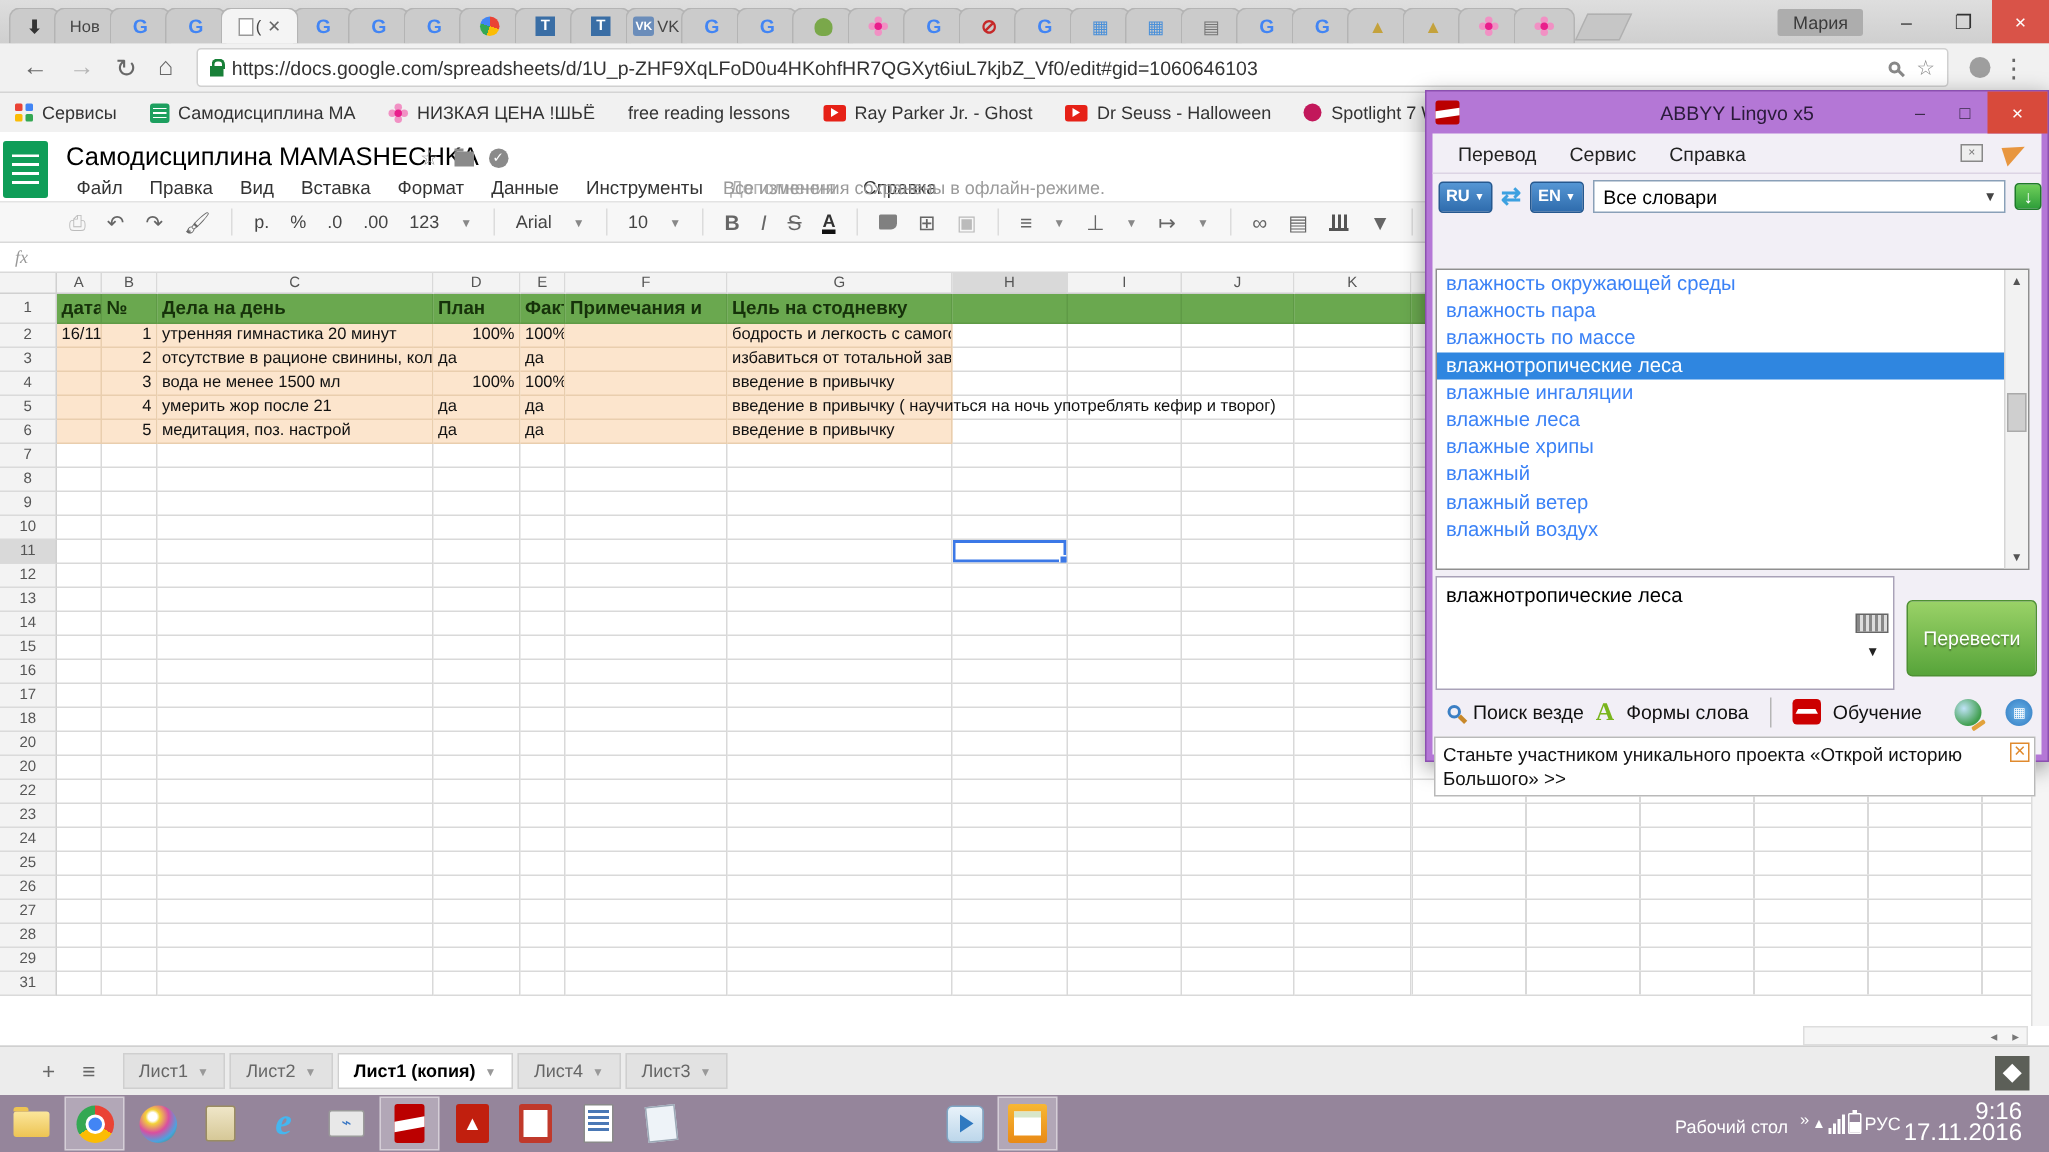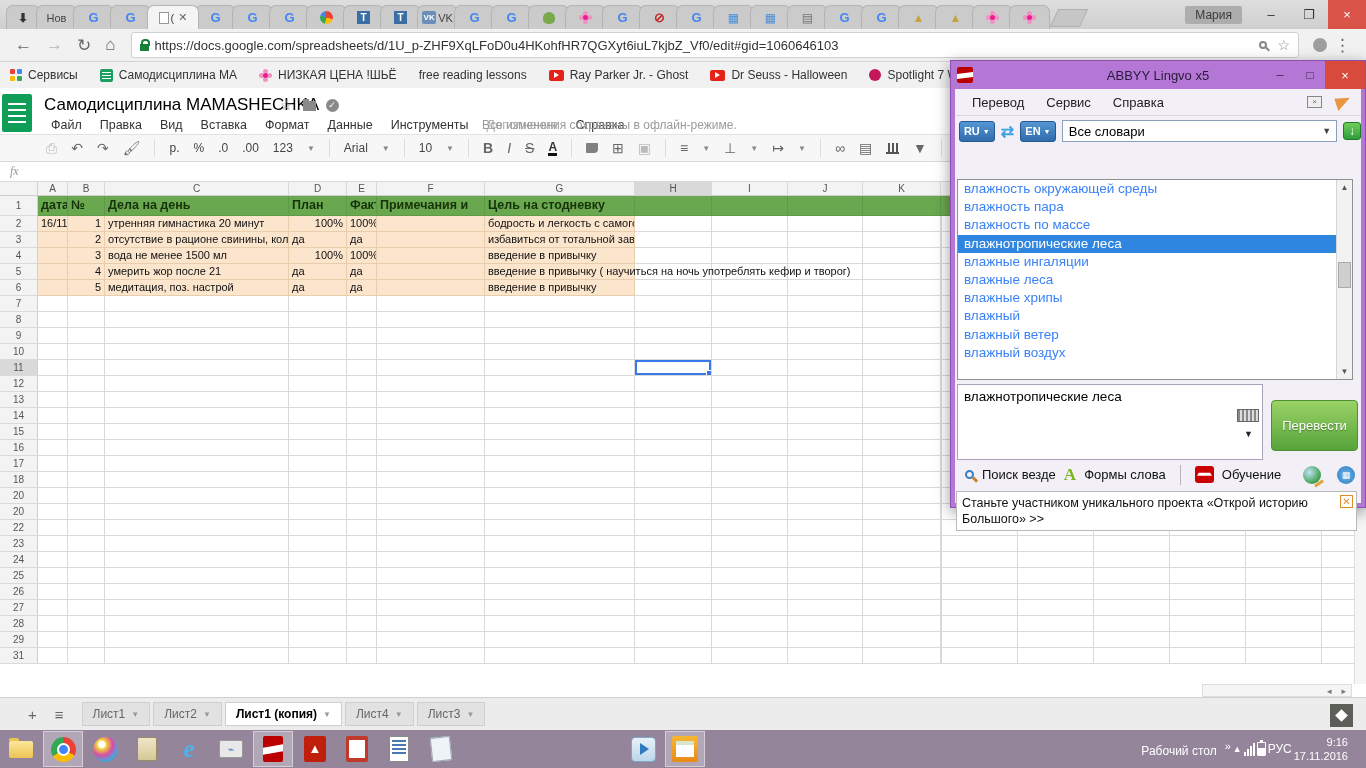--- a/index.html
+++ b/index.html
@@ -277,21 +277,21 @@
   #tray { margin-left:auto; display:flex; align-items:center; gap:2px; padding-right:18px;
       color:#fff; font-size:12px; }
   #desktop-label { position:relative; }
   #desktop-label sup { font-size:11px; margin-left:8px; }
   .tray-up { font-size:9px; }
   .net-icon { display:flex; align-items:flex-end; gap:1px; }
   .net-icon i { width:2px; background:#fff; display:block; }
   .bat-icon { width:9px; height:14px; border:1px solid #fff; border-radius:1px; position:relative;
       background:linear-gradient(#fff,#fff) bottom/100% 60% no-repeat; }
   .bat-icon::before { content:""; position:absolute; top:-3px; left:2px; width:3px; height:2px; background:#fff; }
-  #clock { text-align:right; font-size:11px; line-height:14px; }
+  #clock { text-align:right; font-size:16px; line-height:14px; }
 </style>
 </head>
 <body>
 
 <div id="screen">
 
   <div id="tabstrip">
     <div style="width:6px"></div>
     <div id="tabs-holder" style="display:flex;align-items:flex-end;">
         <div class="tab pinned">

